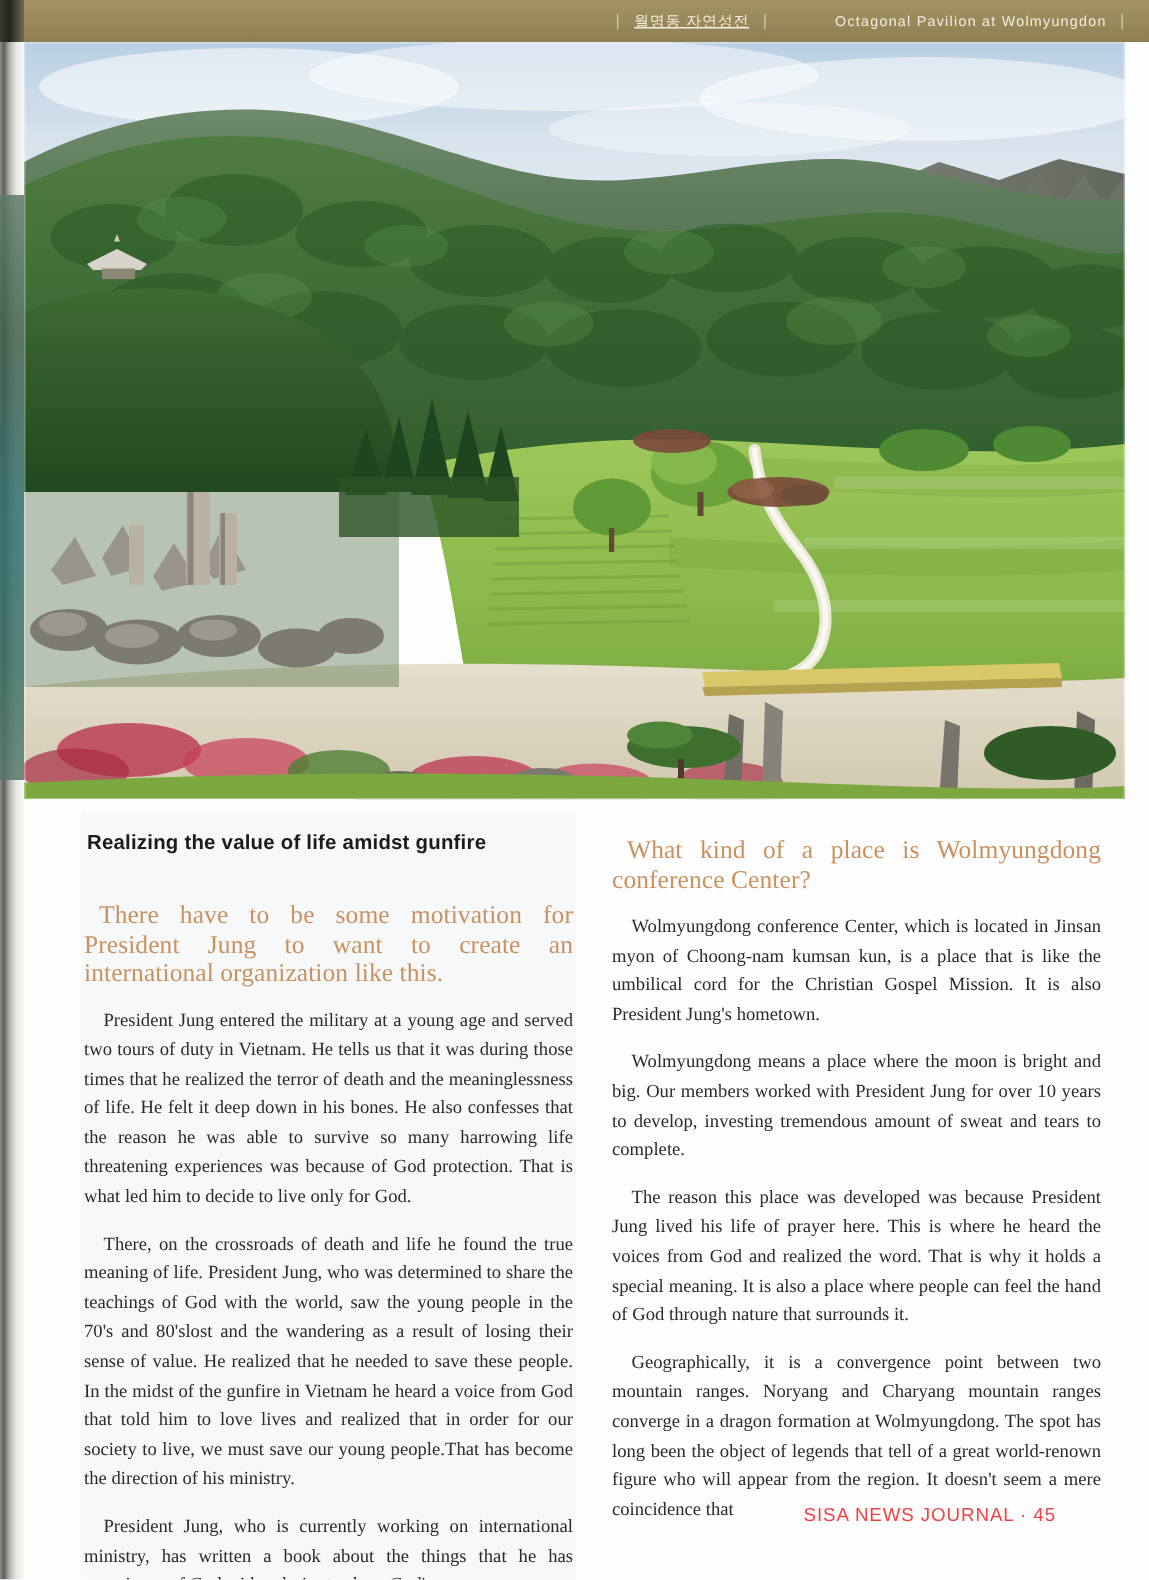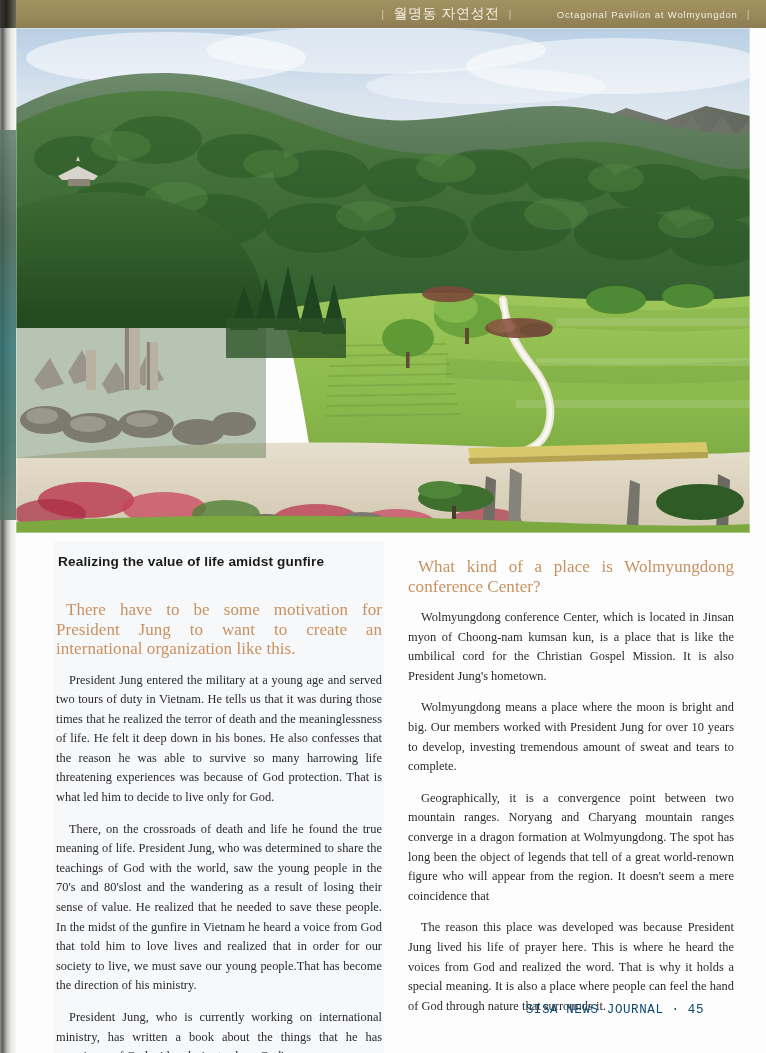--- a/index.html
+++ b/index.html
@@ -65,23 +65,24 @@
     font-family: "Liberation Sans", sans-serif;
     font-size: 9.5px;
     letter-spacing: .4px;
   }
   .header-sep {
     color: #d9d2bd;
     font-size: 11px;
     opacity: .85;
   }
   .header-kr {
-    font-size: 14px;
+    font-size: 10px;
     letter-spacing: .5px;
     color: #f2eee2;
+    text-decoration: underline;
   }
   .header-en {
     font-size: 9.5px;
     letter-spacing: .85px;
     color: #f2eee2;
     margin-left: 36px;
   }
 
   
   .photo {
@@ -144,24 +145,24 @@
     text-align: justify;
     text-indent: 13px;
     letter-spacing: .02px;
     margin-top: 12px;
   }
 
   
   .footer {
     position: absolute;
     right: 62px; bottom: 36px;
-    font-family: Liberation Mono, monospace;
+    font-family: Liberation Sans, sans-serif;
     font-size: 12.5px;
     letter-spacing: .6px;
-    color: #0c4a6e;
+    color: #ef4444;
     z-index: 5;
   }
 </style>
 </head>
 <body>
 
 <div class="page">
 
   <div class="header-bar">
     <div class="header-inner">
@@ -390,22 +391,22 @@
         <p class="lead">There have to be some motivation for President Jung to want to create an international organization like this.</p>
         <p class="para">President Jung entered the military at a young age and served two tours of duty in Vietnam. He tells us that it was during those times that he realized the terror of death and the meaninglessness of life. He felt it deep down in his bones. He also confesses that the reason he was able to survive so many harrowing life threatening experiences was because of God protection. That is what led him to decide to live only for God.</p>
         <p class="para">There, on the crossroads of death and life he found the true meaning of life. President Jung, who was determined to share the teachings of God with the world, saw the young people in the 70's and 80'slost and the wandering as a result of losing their sense of value. He realized that he needed to save these people. In the midst of the gunfire in Vietnam he heard a voice from God that told him to love lives and realized that in order for our society to live, we must save our young people.That has become the direction of his ministry.</p>
         <p class="para">President Jung, who is currently working on international ministry, has written a book about the things that he has experience of God with a desire to share God's message</p>
       </div>
 
       <div class="col right">
         <p class="lead">What kind of a place is Wolmyungdong conference Center?</p>
         <p class="para">Wolmyungdong conference Center, which is located in Jinsan myon of Choong-nam kumsan kun, is a place that is like the umbilical cord for the Christian Gospel Mission. It is also President Jung's hometown.</p>
         <p class="para">Wolmyungdong means a place where the moon is bright and big. Our members worked with President Jung for over 10 years to develop, investing tremendous amount of sweat and tears to complete.</p>
+        <p class="para">The reason this place was developed was because President Jung lived his life of prayer here. This is where he heard the voices from God and realized the word. That is why it holds a special meaning. It is also a place where people can feel the hand of God through nature that surrounds it.</p>
         <p class="para">Geographically, it is a convergence point between two mountain ranges. Noryang and Charyang mountain ranges converge in a dragon formation at Wolmyungdong. The spot has long been the object of legends that tell of a great world-renown figure who will appear from the region. It doesn't seem a mere coincidence that</p>
-        <p class="para">The reason this place was developed was because President Jung lived his life of prayer here. This is where he heard the voices from God and realized the word. That is why it holds a special meaning. It is also a place where people can feel the hand of God through nature that surrounds it.</p>
       </div>
 
     </div>
   </div>
 
   <div class="footer">SISA NEWS JOURNAL · 45</div>
 
   <div class="gutter"></div>
   <div class="gutter-top"></div>
   <div class="gutter-photo"></div>

